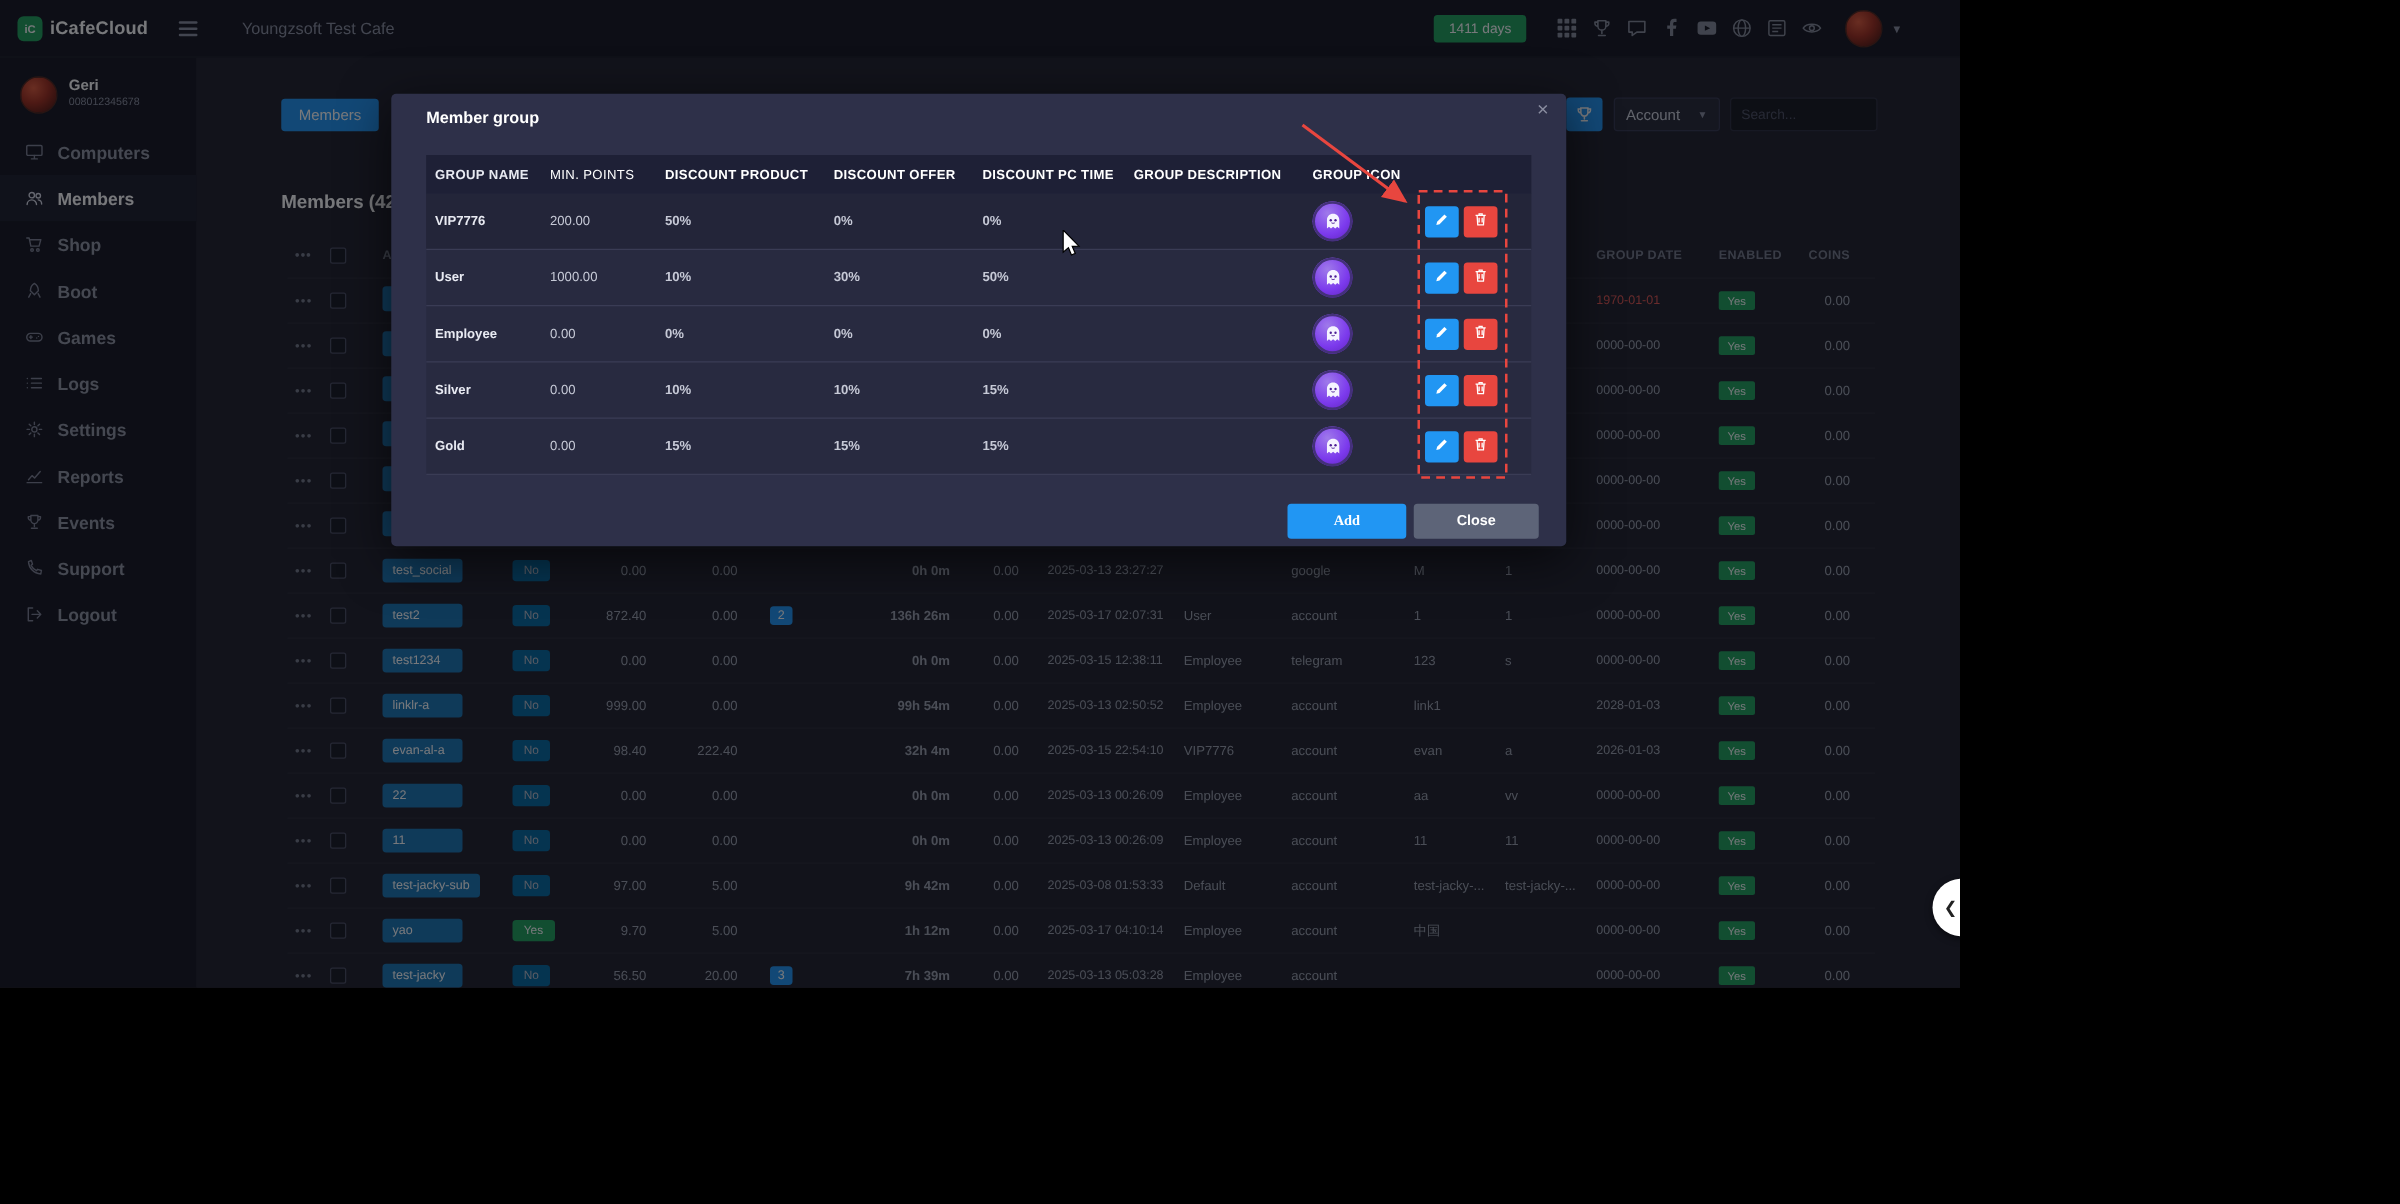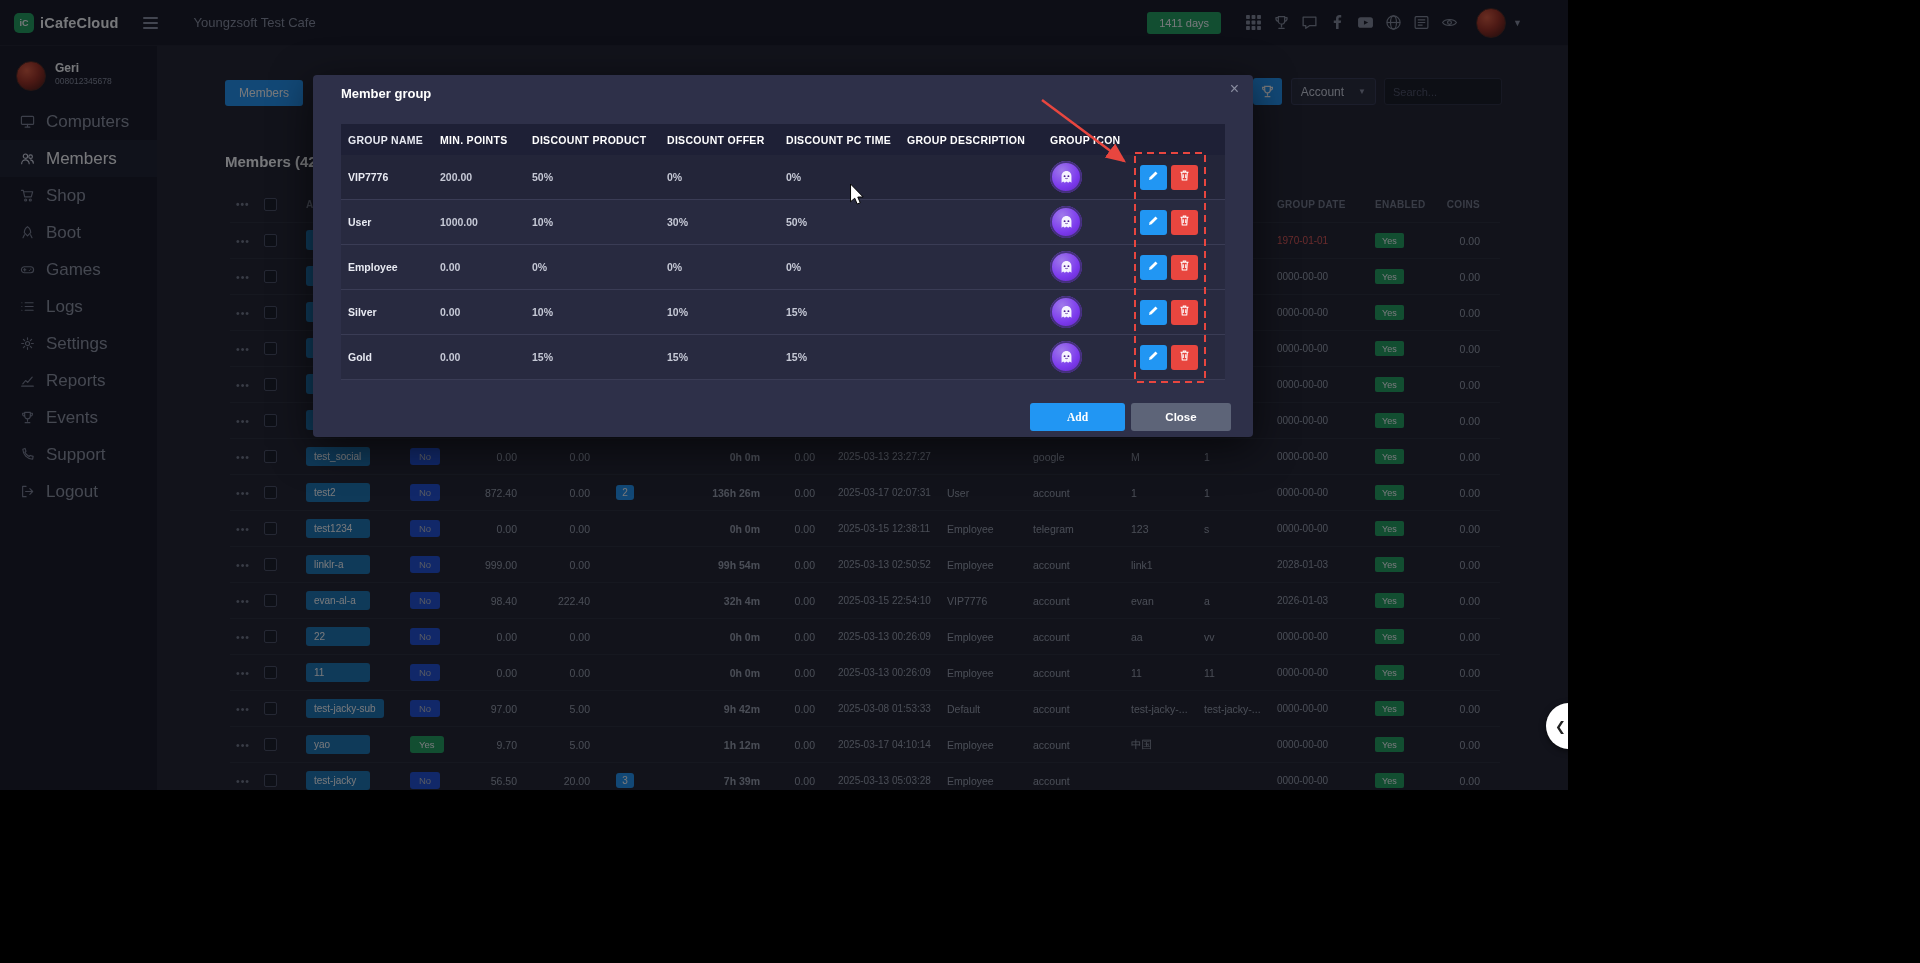--- a/index.html
+++ b/index.html
@@ -37,21 +37,21 @@
     border:1px solid #52241a; }
   .side-user .name { color:#fff; font-size:12px; font-weight:bold; line-height:1.25; }
   .side-user .phone { color:#8b8fa0; font-size:8.5px; }
   .side-item { height:37px; display:flex; align-items:center; gap:11px; padding-left:20px;
     color:#9094a3; cursor:pointer; }
   .side-item.active { color:#fff; background:#1c1d2b; }
   .side-item.active .sicon { color:#d7dae6; }
   .sicon { width:15px; height:15px; color:#7e8294; flex:0 0 15px; }
   .sicon svg { width:100%; height:100%; fill:none; stroke:currentColor; stroke-width:1.2;
     stroke-linecap:round; stroke-linejoin:round; }
-  .slabel { font-size:17px; }
+  .slabel { font-size:14px;font-weight:bold; }
 
   
   .main { position:absolute; left:157px; top:46px; right:0; bottom:0; background:#20212c; }
   .toolbar { position:absolute; top:32px; left:68px; right:66px; display:flex; align-items:center; }
   .tab { font-size:12px; padding:6px 14px; border-radius:3px; color:#8d92a0; cursor:pointer; margin-right:8px; }
   .tab.active { background:var(--accent,#2196f3); color:#fff; }
   .toolbar .spacer { flex:1; }
   .icon-btn { width:29px; height:27px; background:var(--accent,#2196f3); border:none; border-radius:3px;
     display:flex; align-items:center; justify-content:center; cursor:pointer; margin-right:9px; }
   .icon-btn svg { width:15px; height:15px; fill:none; stroke:#fff; stroke-width:1.3; stroke-linecap:round; }
@@ -86,21 +86,21 @@
   .c-expire{width:98px;padding-left:23px;font-size:10px;}
   .c-enabled{width:52px;padding-left:23px;}
   .c-coins{width:76px;text-align:right;}
   .checkbox { display:inline-block; width:13px; height:13px; border:1px solid #4b4f63;
     border-radius:2px; background:#181922; cursor:pointer; vertical-align:middle; }
   .acct-badge { display:inline-block; min-width:64px; padding:4px 8px;
     border-radius:3px; background:var(--badge-blue,#1a76b4); color:#fff; font-size:10px;
     font-weight:normal; cursor:pointer; }
   .acct-badge.stub { height:20px; padding:4px 0; }
   .pill { display:inline-block; padding:3px 9px; border-radius:3px; font-size:9.5px; }
-  .pill.gray { background:#1d4ed8; color:#b9bdc9; }
+  .pill.gray { background:#0369a1; color:#b9bdc9; }
   .pill.green { background:var(--green,#1fa35c); color:#fff; }
   .count-badge { display:inline-block; background:var(--accent,#2196f3); color:#fff;
     font-size:10px; padding:2px 6px; border-radius:3px; }
   .en-pill { display:inline-block; background:var(--green,#1fa35c); color:#fff; font-size:9px;
     padding:2.5px 7px; border-radius:2px; }
   .expire-alert { color:#e0544f; }
 
   
   .dim { position:absolute; inset:0; background:rgba(8,9,14,0.55); z-index:50; }
 
@@ -115,21 +115,21 @@
   .modal-title { position:absolute; left:28px; top:11px; color:#fff; font-size:13px; font-weight:bold; }
   .modal-x { position:absolute; right:14px; top:5px; color:#8a8da0; font-size:16px; cursor:pointer; }
   .gtbl { position:absolute; left:28px; top:49px; width:884px; background:#282a40; }
   .ghead { display:flex; height:31px; align-items:center; background:#1e2036; color:#fff;
     font-size:10.5px; font-weight:bold; letter-spacing:.3px; }
   .mrow { display:flex; height:45px; align-items:center; border-bottom:1px solid #3a3c55;
     color:#c6c9d6; font-size:10.5px; }
   .mrow.first { background:#232539; }
   .mcol { white-space:nowrap; }
   .m-name{width:92px;padding-left:7px;font-weight:bold;color:#e8eaf2;}
-  .m-points{width:92px;padding-left:7px;font-weight:bold;}
+  .m-points{width:92px;padding-left:7px;font-weight:normal;}
   .m-product{width:135px;padding-left:7px;font-weight:bold;}
   .m-offer{width:119px;padding-left:7px;font-weight:bold;}
   .m-pctime{width:121px;padding-left:7px;font-weight:bold;}
   .m-desc{width:142px;padding-left:7px;}
   .m-icon{width:93px;padding-left:8px;}
   .m-actions{width:90px;display:flex;gap:4px;padding-left:5px;}
   .ghost { width:32px; height:32px; border-radius:50%; display:flex; align-items:center; justify-content:center;
     background:radial-gradient(circle at 38% 30%, #9f7aea 0%, #7c3aed 55%, #5b21b6 100%);
     box-shadow:0 0 0 2px #44317a inset; }
   .ghost svg { width:19px; height:19px; }

